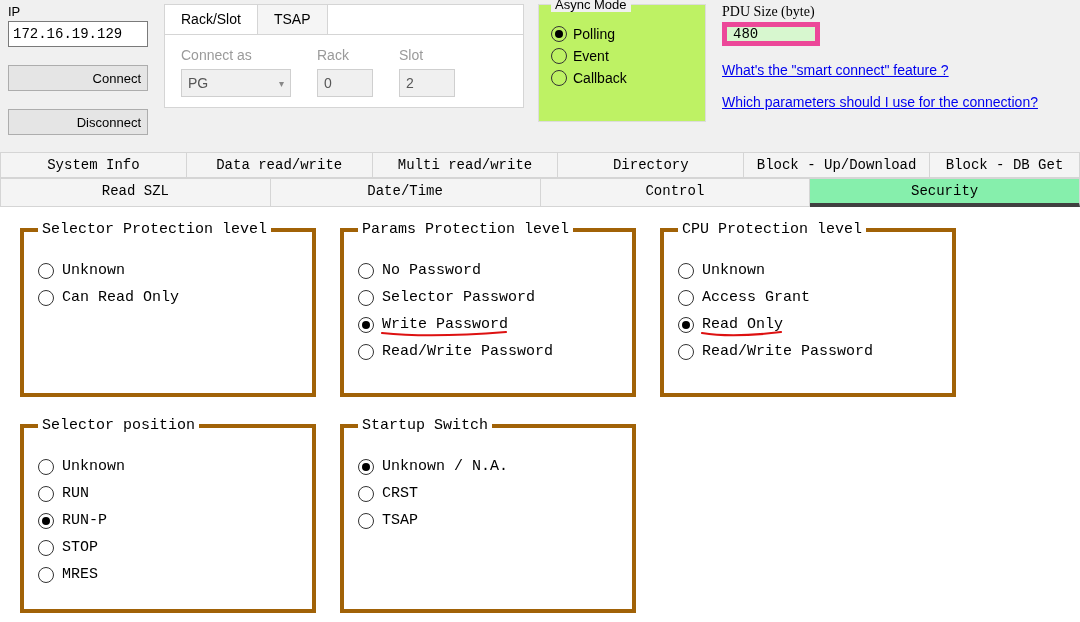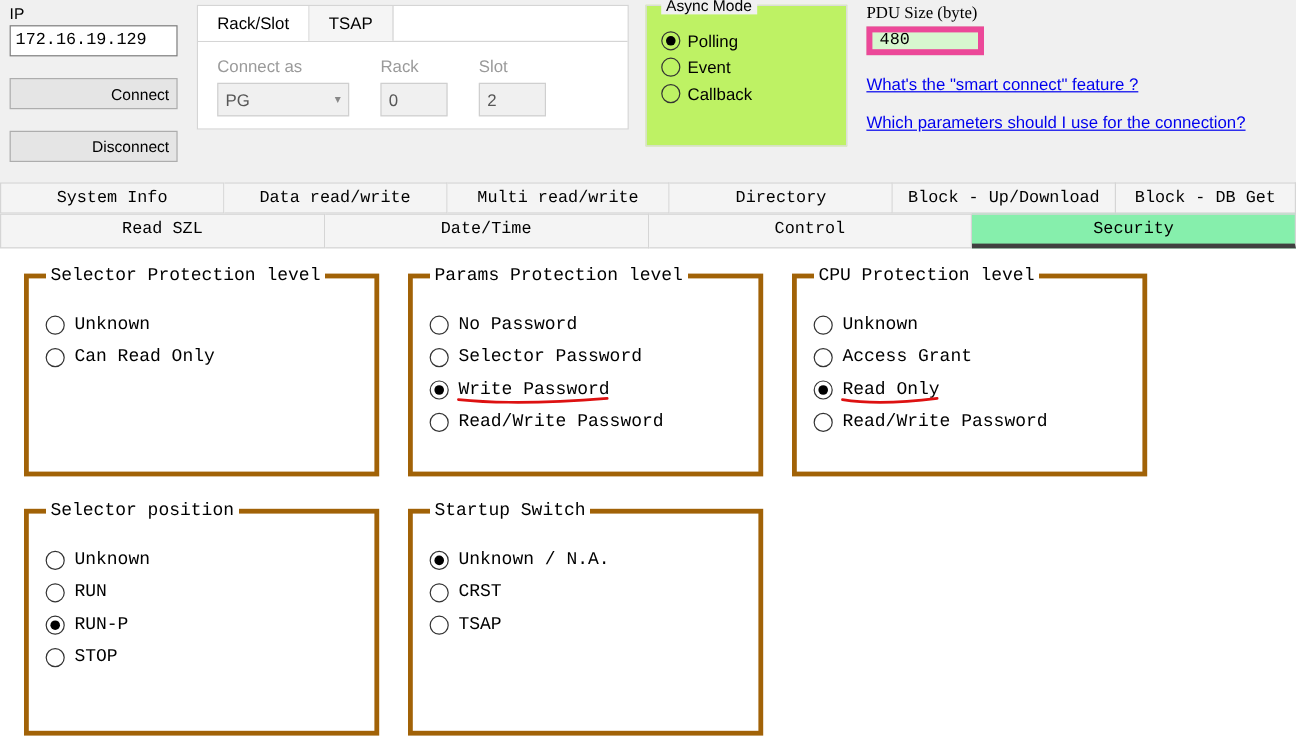--- a/index.html
+++ b/index.html
@@ -294,20 +294,24 @@
           <span>RUN</span>
         </div>
         <div class="ropt">
           <span class="rdot sel"></span>
           <span>RUN-P</span>
         </div>
         <div class="ropt">
           <span class="rdot"></span>
           <span>STOP</span>
         </div>
+        <div class="ropt">
+          <span class="rdot"></span>
+          <span>MRES</span>
+        </div>
       </div>
   </fieldset>
 
   <fieldset class="panel tall p-startup">
     <legend>Startup Switch</legend>
     <div id="opts-startup">
         <div class="ropt">
           <span class="rdot sel"></span>
           <span>Unknown / N.A.</span>
         </div>

